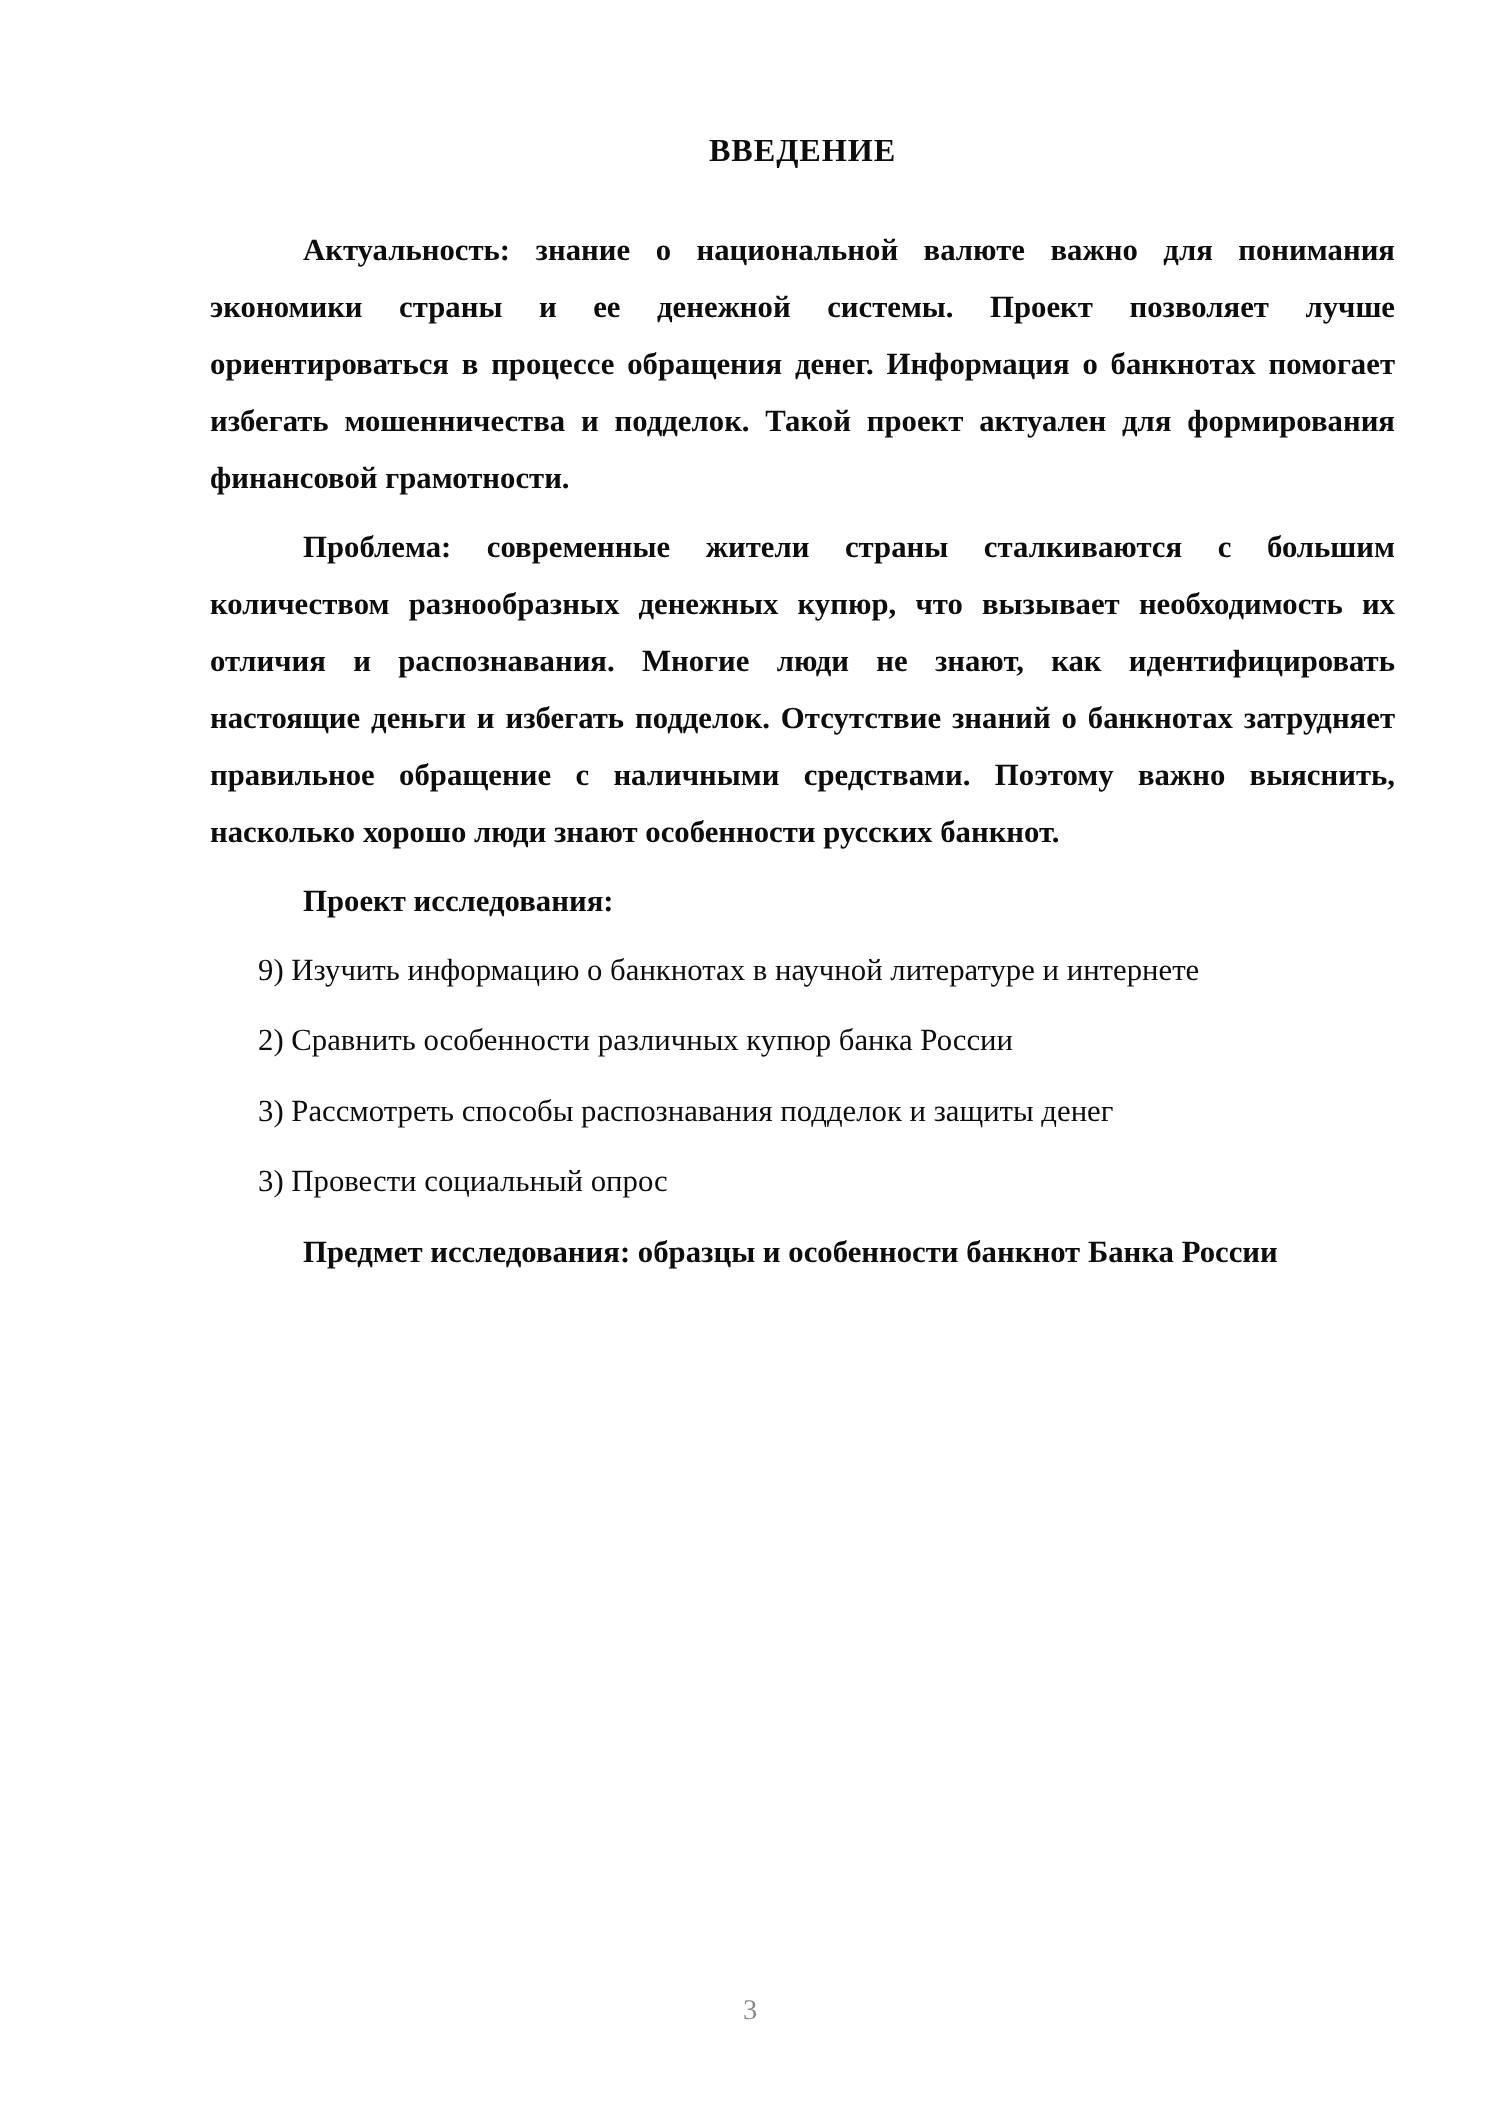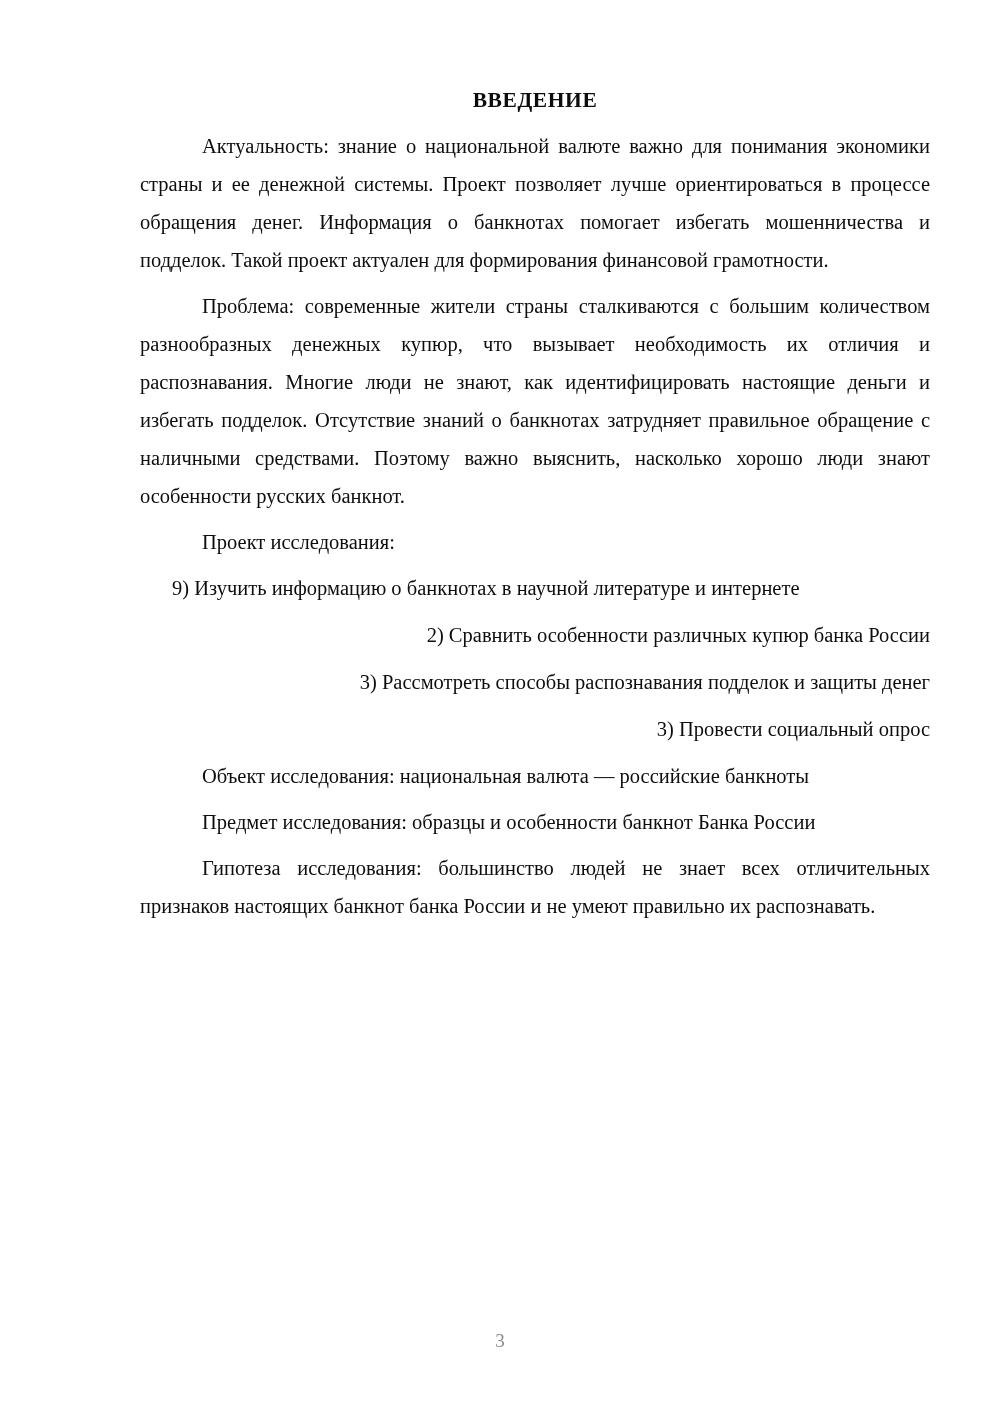--- a/index.html
+++ b/index.html
@@ -31,31 +31,32 @@
     top: 88px;
     width: 790px;
   }
 
   .doc-heading {
     font-size: 21.5px;
     font-weight: bold;
     text-align: center;
     letter-spacing: 0.6px;
     line-height: 1.2;
-    margin: 0 0 13px 0;
+    margin: 0 0 34px 0;
   }
 
   .para {
     font-size: 20.5px;
     line-height: 38px;
     text-align: justify;
     text-justify: inter-word;
     text-indent: 62px;
     margin: 0 0 8px 0;
     hyphens: none;
+    font-weight: bold;
   }
 
   .para:last-of-type {
     margin-bottom: 0;
   }
 
   .task-list {
     list-style: none;
     margin: 0;
     padding: 0;
@@ -64,21 +65,21 @@
   .task-item {
     font-size: 20.5px;
     line-height: 38px;
     text-align: justify;
     text-justify: inter-word;
     text-indent: 32px;
     margin: 0 0 9px 0;
   }
 
   .task-item.no-justify {
-    text-align: right;
+    text-align: left;
   }
 
   .page-number {
     position: absolute;
     left: 0;
     right: 0;
     top: 1330px;
     text-align: center;
     font-size: 19px;
     color: #8a8a8a;
@@ -100,23 +101,21 @@
 
     <p class="para">Проект исследования:</p>
 
     <ol class="task-list">
       <li class="task-item">9) Изучить информацию о банкнотах в научной литературе и интернете</li>
       <li class="task-item no-justify">2) Сравнить особенности различных купюр банка России</li>
       <li class="task-item no-justify">3) Рассмотреть способы распознавания подделок и защиты денег</li>
       <li class="task-item no-justify">3) Провести социальный опрос</li>
     </ol>
 
-    <p class="para">Объект исследования: национальная валюта — российские банкноты</p>
 
     <p class="para">Предмет исследования: образцы и особенности банкнот Банка России</p>
 
-    <p class="para">Гипотеза исследования: большинство людей не знает всех отличительных признаков настоящих банкнот банка России и не умеют правильно их распознавать.</p>
 
   </div>
 
   <div class="page-number">3</div>
 
 </div>
 
 </body></html>

